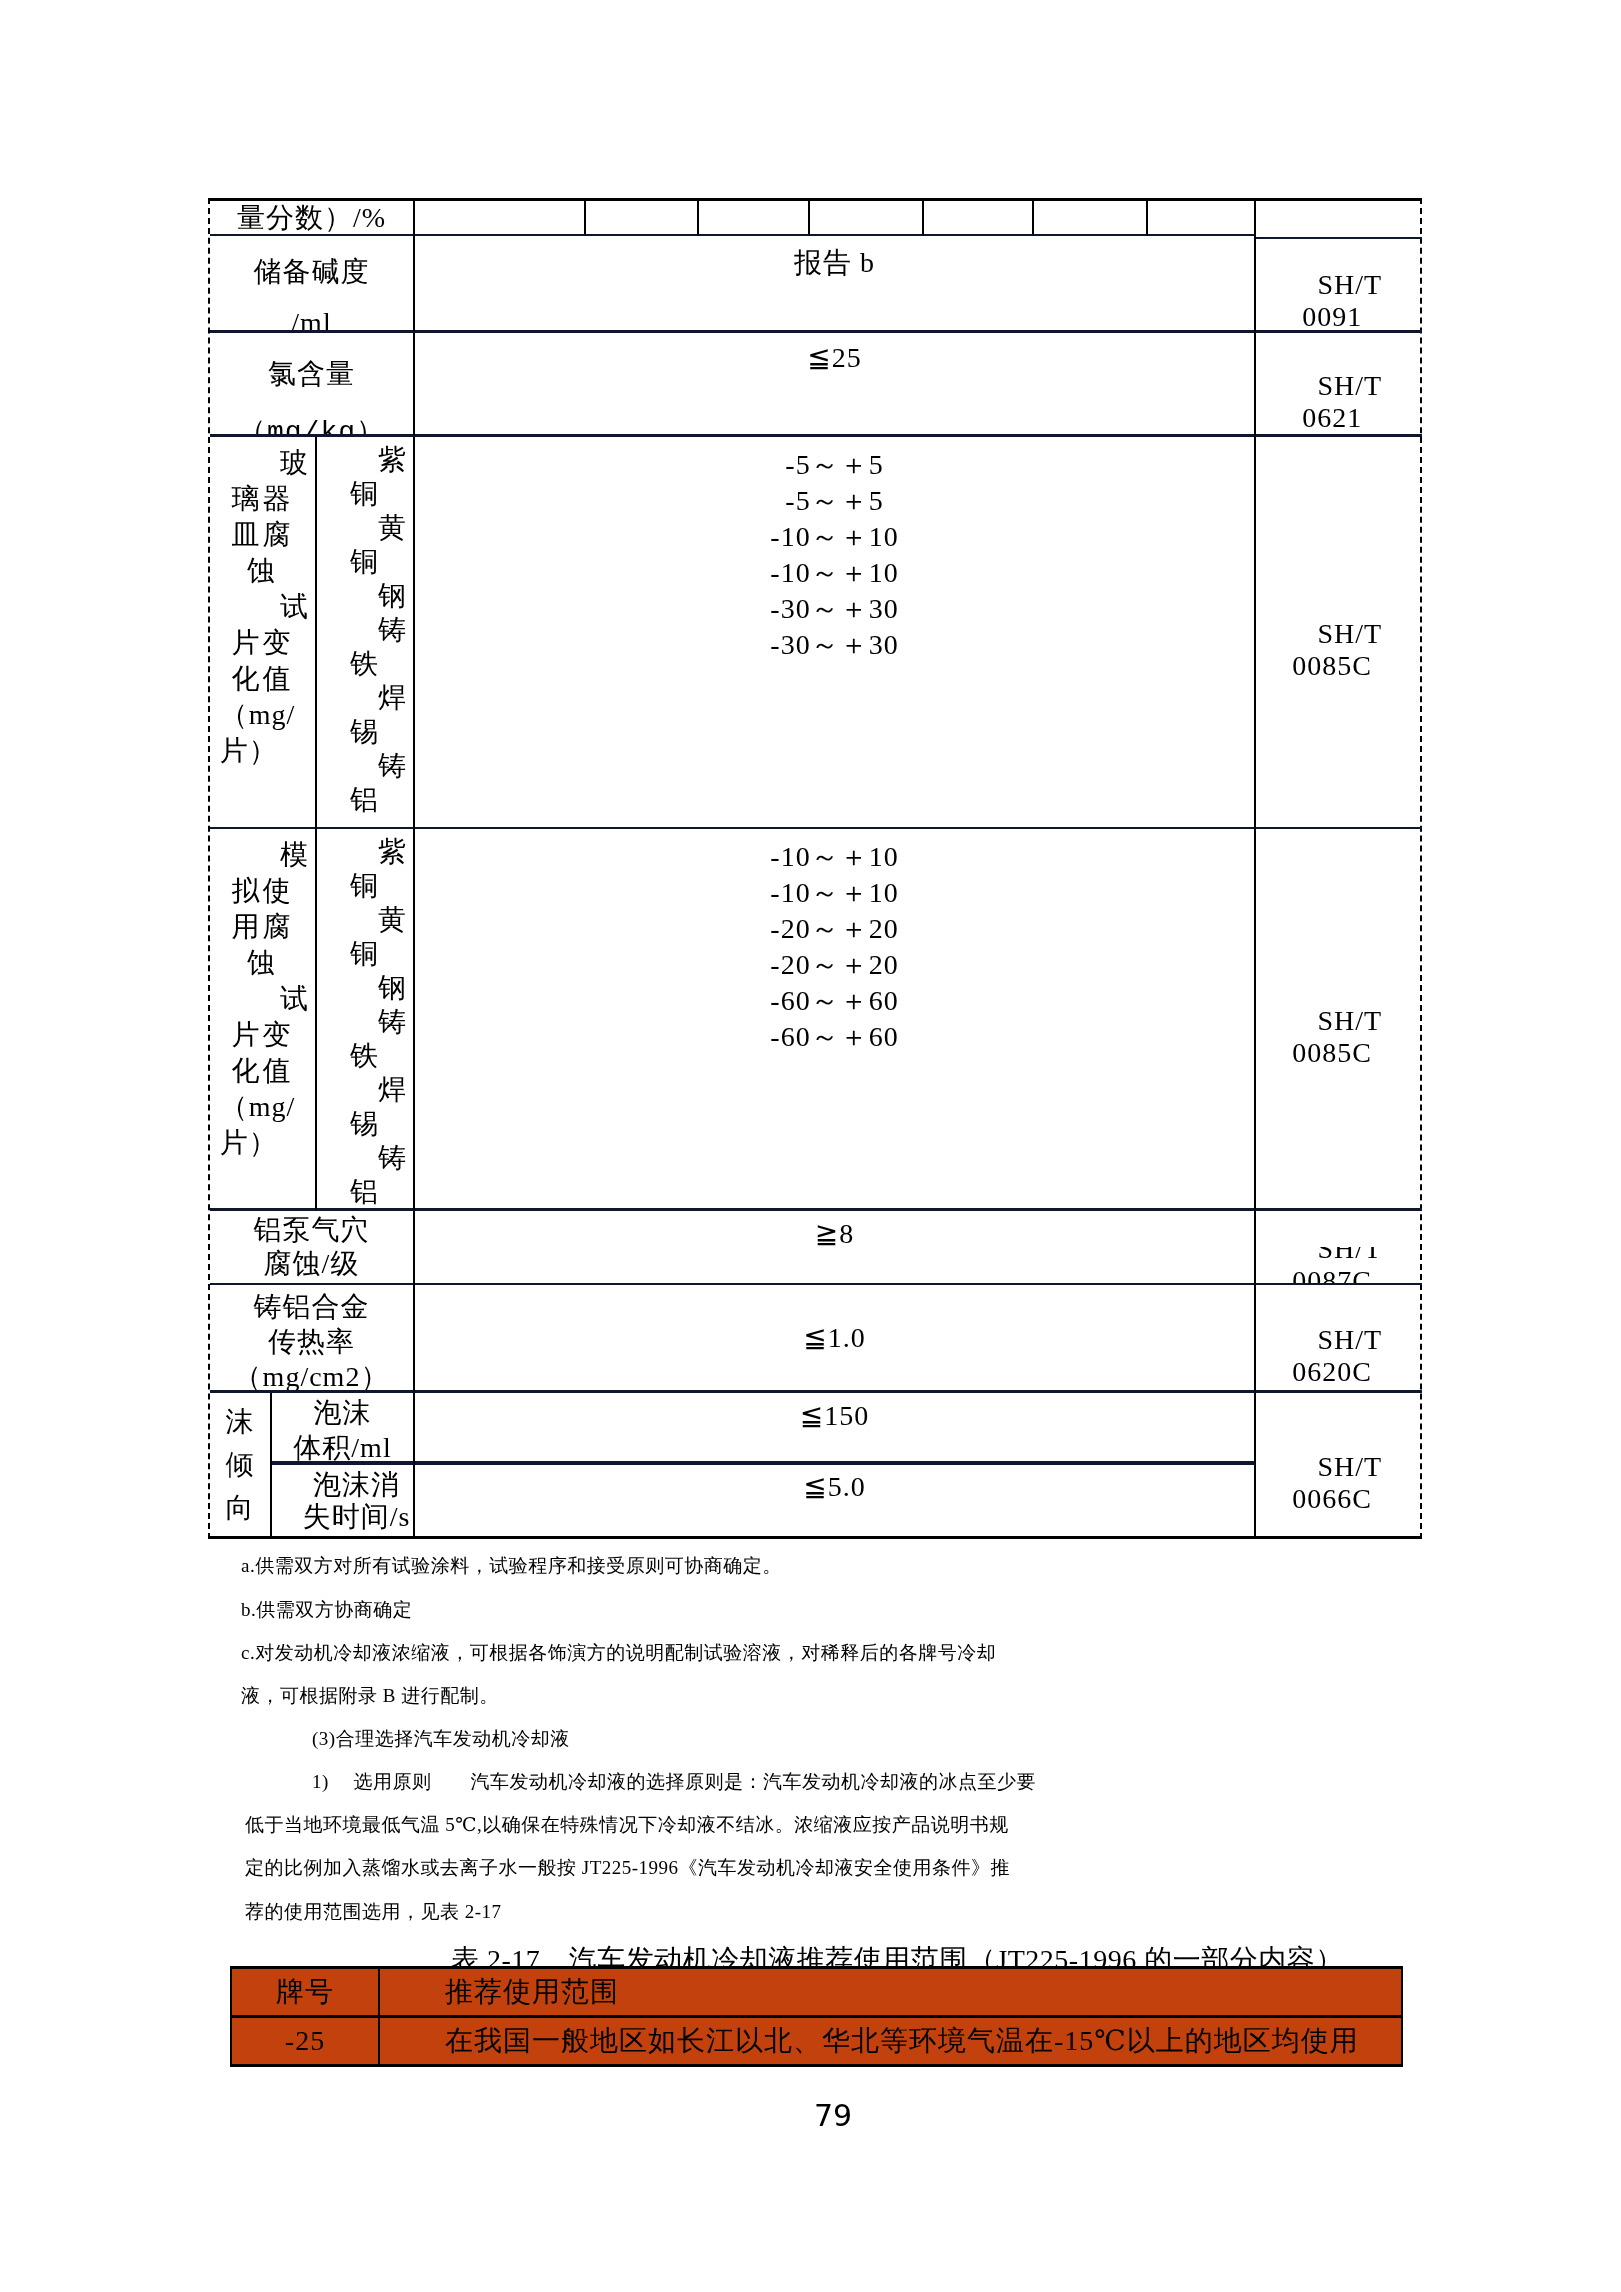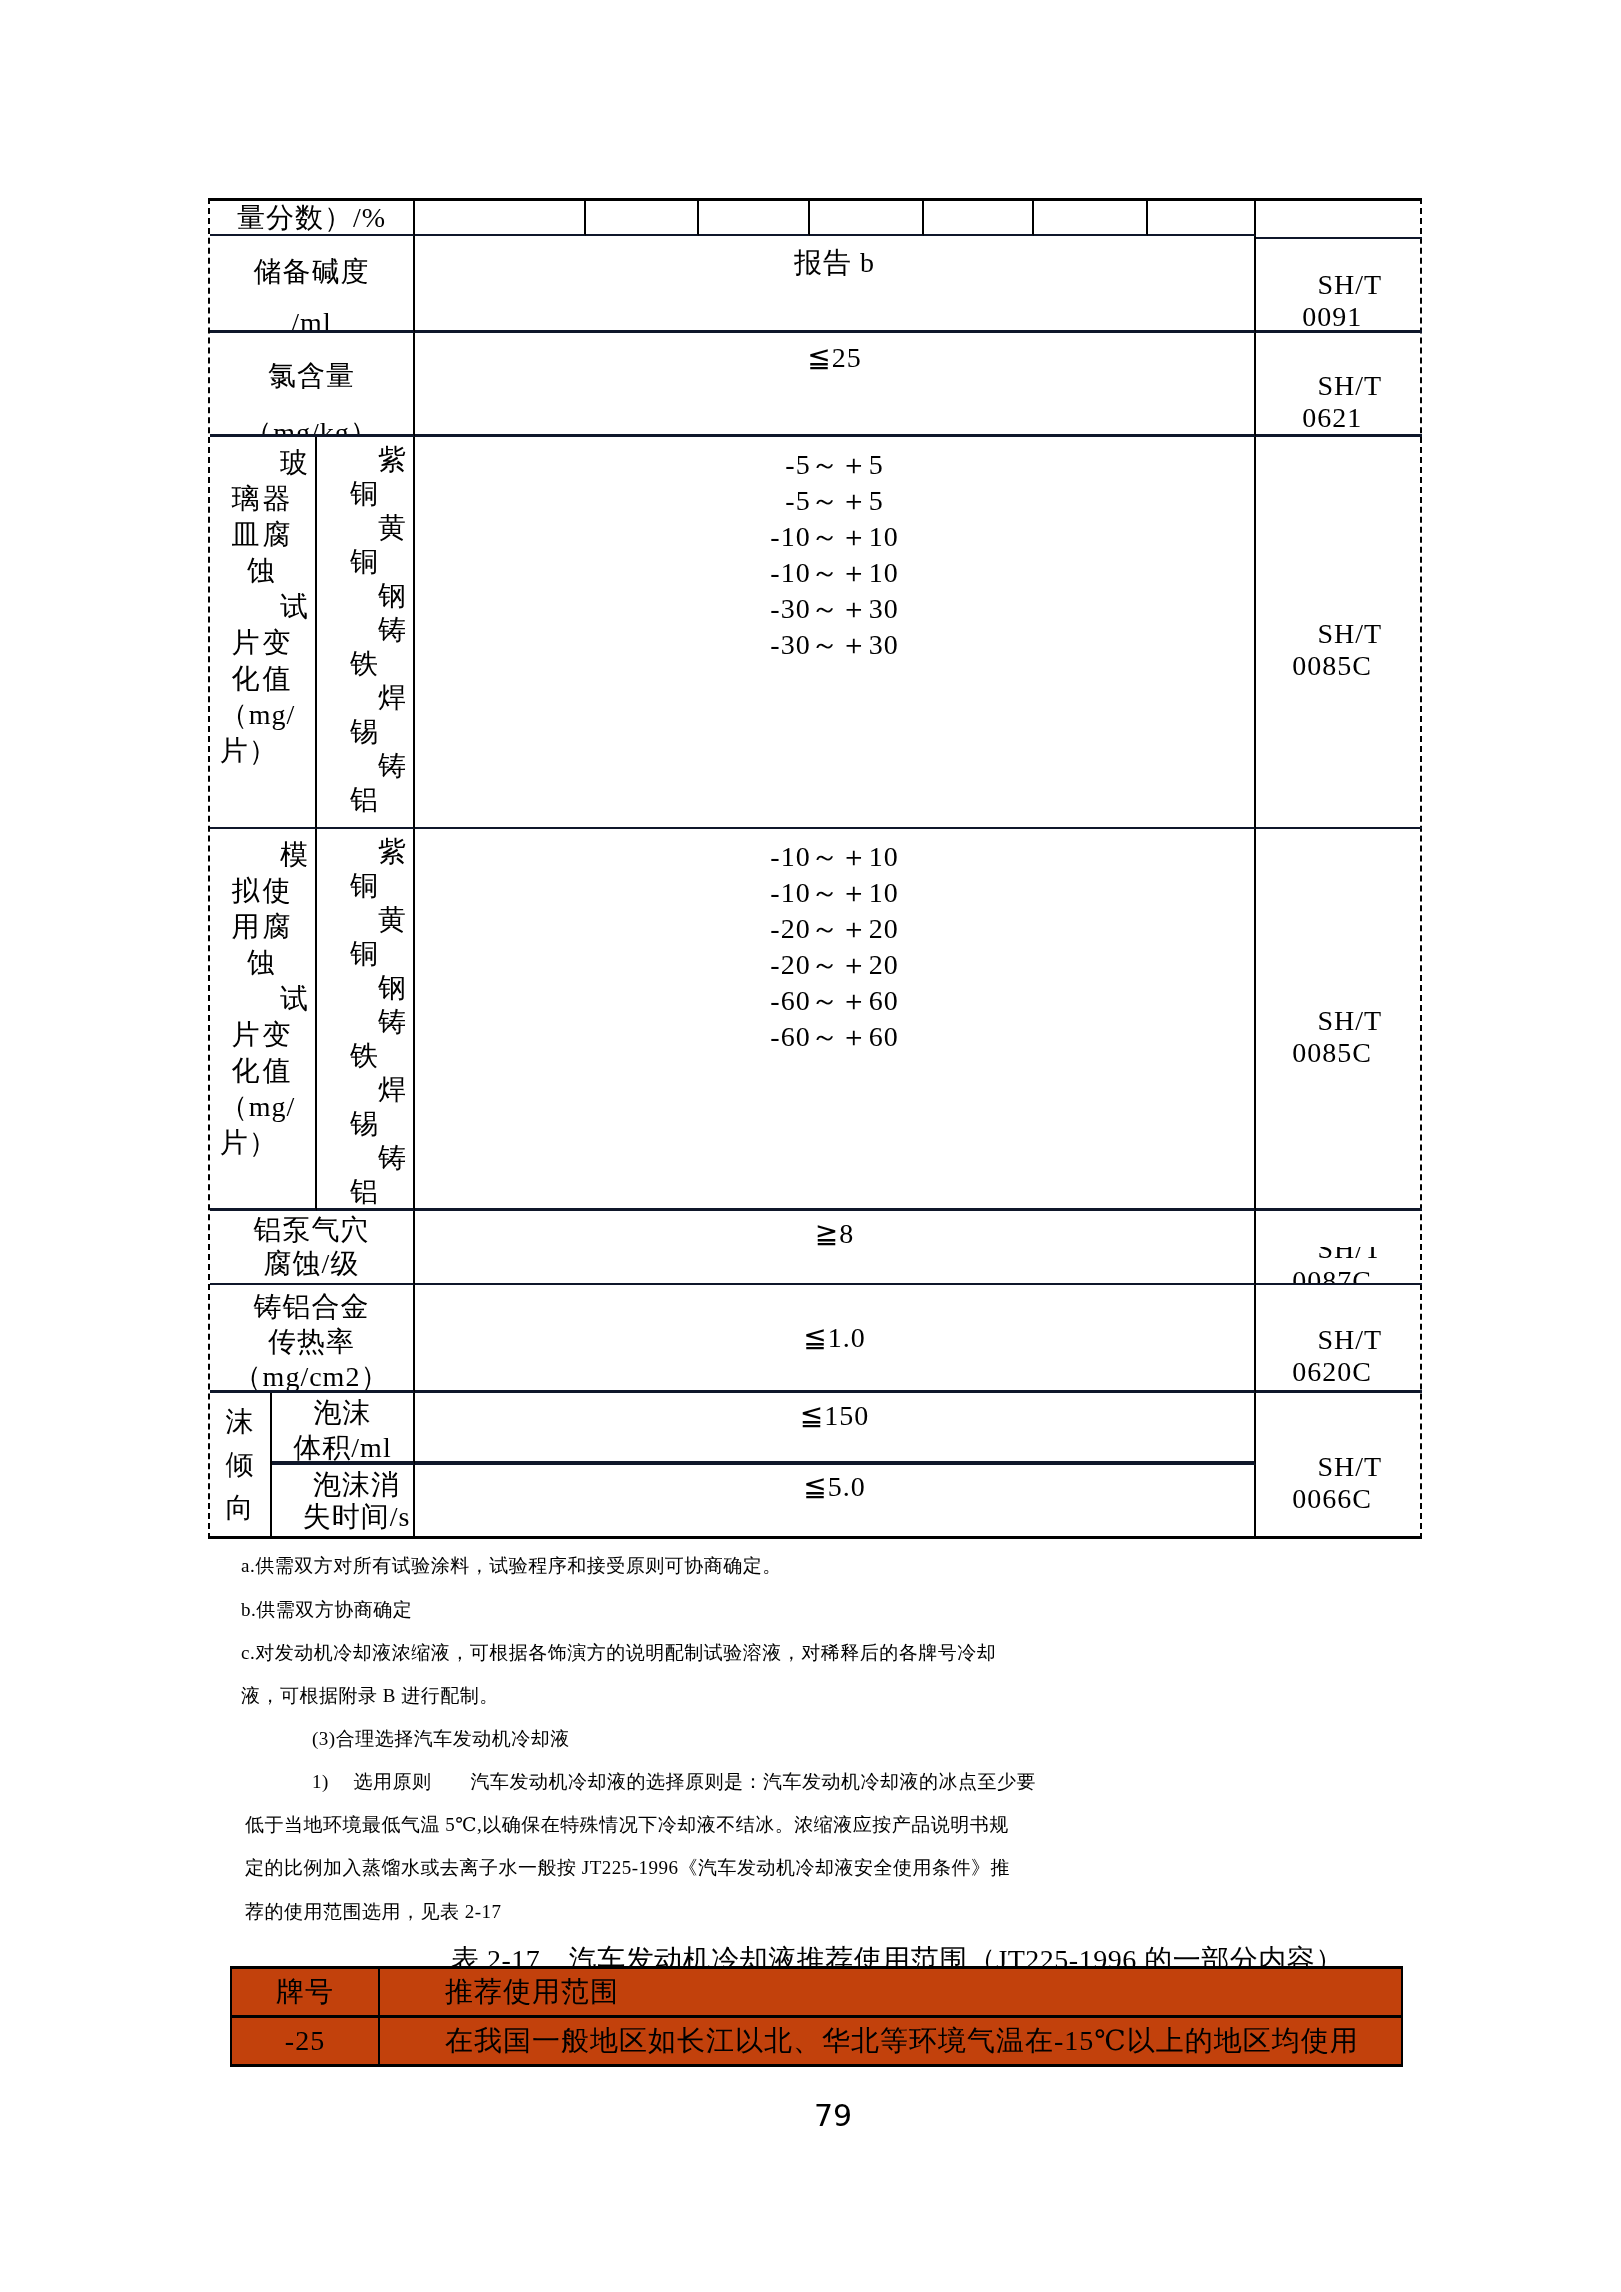--- a/index.html
+++ b/index.html
@@ -45,21 +45,21 @@
   .zigzag{padding-top:7.8px;line-height:36px;}
   .zigzag div{width:100%;box-sizing:border-box;}
   .zz-r{text-align:right;padding-right:5.9px;}
   .zz-c{text-align:center;letter-spacing:2.9px;}
   .zz-l{text-align:left;padding-left:9.8px;}
   .metals{padding-top:5.9px;line-height:34px;font-size:28px;}
   .metals div{width:100%;box-sizing:border-box;}
   .m-r{text-align:right;padding-right:5.9px;}
   .m-l{text-align:left;padding-left:33px;}
   .vals{padding-top:9.8px;line-height:36px;font-size:28px;}
-  .small-lbl{font-size:25.5px;}
+  .small-lbl{font-size:25.5px;font-family:Liberation Mono, monospace;}
   .tiny-lbl{font-size:24.5px;line-height:32px;padding-top:3.9px;}
   .vert-group{display:flex;flex-direction:column;align-items:center;justify-content:center;line-height:43px;font-size:28px;}
   
   .line{position:absolute;font-size:19px;letter-spacing:0.5px;white-space:nowrap;}
   
   .t2{
     position:absolute;left:230px;top:1966px;
     width:1169px;
     display:grid;
     grid-template-columns:148px 1021px;

